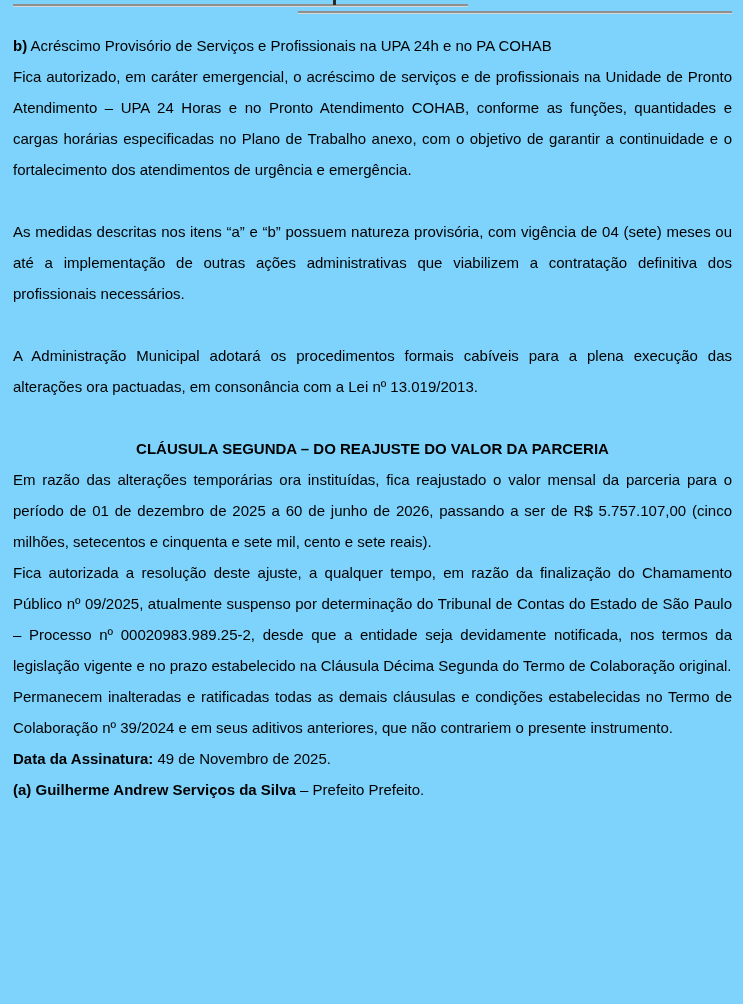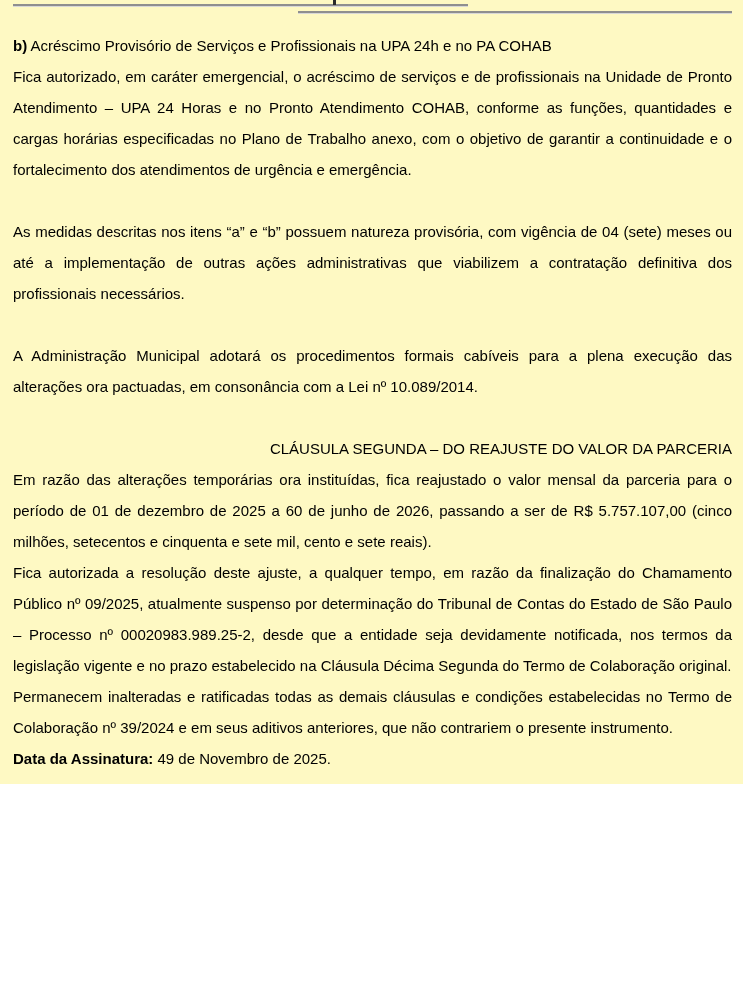--- a/index.html
+++ b/index.html
@@ -3,22 +3,22 @@
 <meta charset="utf-8">
 <style>
   html, body {
     margin: 0;
     padding: 0;
     background: #ffffff;
   }
   .page {
     position: relative;
     width: 743px;
-    height: 784px;
-    background: #fef9c3;
+    height: 1004px;
+    background: #7dd3fc;
     overflow: hidden;
     font-family: "Liberation Sans", sans-serif;
     font-size: 15px;
     line-height: 31px;
     color: #000000;
   }
   .top-rule {
     position: absolute;
     height: 2px;
     background: #8f8f8f;
@@ -42,22 +42,22 @@
     text-align: justify;
   }
   .content p, .content h2 {
     margin: 0;
     padding: 0;
     font-size: 15px;
     line-height: 31px;
     font-weight: normal;
   }
   .content h2 {
-    font-weight: normal;
-    text-align: right;
+    font-weight: bold;
+    text-align: center;
   }
   .sp { margin-top: 31px !important; }
   .b { font-weight: bold; }
 </style>
 </head>
 <body>
 
 <div class="page">
 
   <div class="top-rule rule-1"></div>
@@ -65,21 +65,21 @@
   <div class="cutoff-fragment"></div>
 
   <div class="content">
 
     <p><span class="b">b)</span><span> Acréscimo Provisório de Serviços e Profissionais na UPA 24h e no PA COHAB</span></p>
 
     <p>Fica autorizado, em caráter emergencial, o acréscimo de serviços e de profissionais na Unidade de Pronto Atendimento – UPA 24 Horas e no Pronto Atendimento COHAB, conforme as funções, quantidades e cargas horárias especificadas no Plano de Trabalho anexo, com o objetivo de garantir a continuidade e o fortalecimento dos atendimentos de urgência e emergência.</p>
 
     <p class="sp">As medidas descritas nos itens “a” e “b” possuem natureza provisória, com vigência de 04 (sete) meses ou até a implementação de outras ações administrativas que viabilizem a contratação definitiva dos profissionais necessários.</p>
 
-    <p class="sp">A Administração Municipal adotará os procedimentos formais cabíveis para a plena execução das alterações ora pactuadas, em consonância com a Lei nº 10.089/2014.</p>
+    <p class="sp">A Administração Municipal adotará os procedimentos formais cabíveis para a plena execução das alterações ora pactuadas, em consonância com a Lei nº 13.019/2013.</p>
 
     <h2 class="sp">CLÁUSULA SEGUNDA – DO REAJUSTE DO VALOR DA PARCERIA</h2>
 
     <p>Em razão das alterações temporárias ora instituídas, fica reajustado o valor mensal da parceria para o período de 01 de dezembro de 2025 a 60 de junho de 2026, passando a ser de R$ 5.757.107,00 (cinco milhões, setecentos e cinquenta e sete mil, cento e sete reais).</p>
 
 
 
     <p>Fica autorizada a resolução deste ajuste, a qualquer tempo, em razão da finalização do Chamamento Público nº 09/2025, atualmente suspenso por determinação do Tribunal de Contas do Estado de São Paulo – Processo nº 00020983.989.25-2, desde que a entidade seja devidamente notificada, nos termos da legislação vigente e no prazo estabelecido na Cláusula Décima Segunda do Termo de Colaboração original.</p>
 
 

